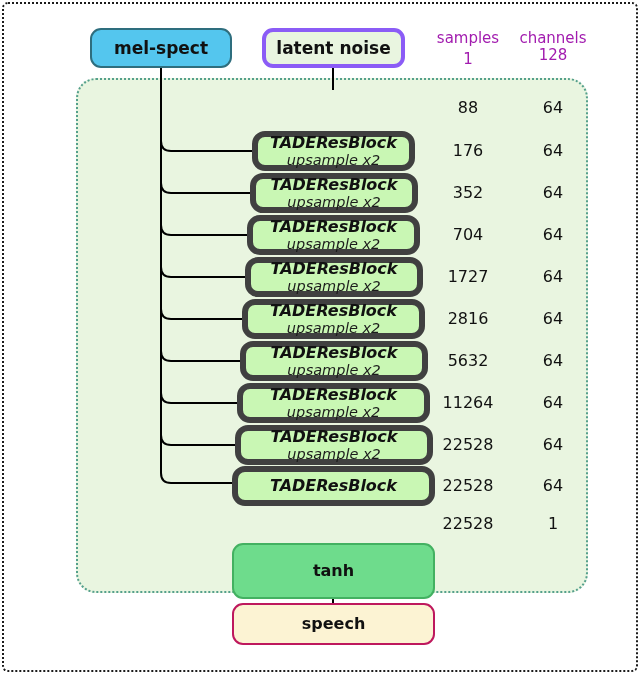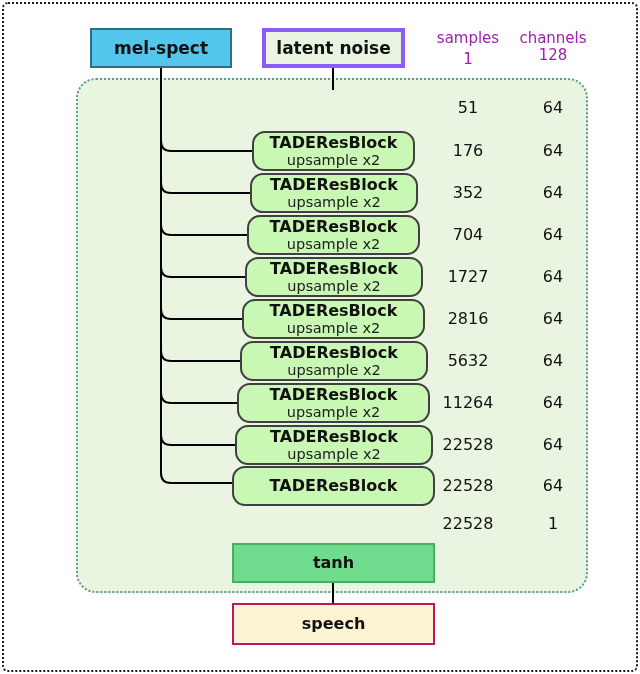--- a/index.html
+++ b/index.html
@@ -14,29 +14,29 @@
   }
   .container{
     position:absolute;left:76px;top:78px;width:512px;height:515px;
     background:#e9f5e0;border:2px dotted #55a08c;border-radius:20px;
     box-sizing:border-box;z-index:0;
   }
   svg.wires{position:absolute;left:0;top:0;z-index:1;pointer-events:none;}
   .box{
     position:absolute;box-sizing:border-box;z-index:2;
     display:flex;flex-direction:column;align-items:center;justify-content:center;
-    text-align:center;border-radius:0;
+    text-align:center;border-radius:11px;
   }
   .bt{font-weight:bold;font-size:16px;line-height:18px;white-space:nowrap;}
   .bs{font-size:14.5px;line-height:16px;white-space:nowrap;color:#1c1c1c;}
   .box.input-blue{background:#54c6ee;border:2px solid #2e6e7e;}
   .box.input-green{background:#e9f5e0;border:4px solid #8b5cf6;}
   .box.grey{background:#ebebe2;border:2px solid #286e7e;}
   .box.grey .bt.normal{font-weight:normal;font-size:15px;}
-  .box.trb{background:#c9f7b4;border:2px solid #404040;border-radius:13px;}
+  .box.trb{background:#c9f7b4;border:6px solid #404040;border-radius:13px;font-style:italic;}
   .box.tanh{background:#6edc8c;border:2px solid #43b161;}
   .box.speech{background:#fcf3d3;border:2px solid #be185d;}
   .box.input-blue .bt,.box.input-green .bt{font-size:17px;}
   .hdr{
     position:absolute;width:84px;text-align:center;font-size:15px;
     line-height:20px;color:#a21caf;z-index:2;
   }
   .val{
     position:absolute;width:84px;height:20px;line-height:20px;text-align:center;
     font-size:16px;color:#111;z-index:2;
@@ -111,29 +111,29 @@
   <div class="box trb" style="left:235px;top:425px;width:198px;height:40px">
     <div class="bt">TADEResBlock</div>
     <div class="bs">upsample x2</div>
   </div>
   <div class="box trb" style="left:232px;top:466px;width:203px;height:40px">
     <div class="bt">TADEResBlock</div>
     <div class="bs"></div>
   </div>
 
 
-  <div class="box tanh" style="left:232px;top:543px;width:203px;height:40px">
+  <div class="box tanh" style="left:232px;top:543px;width:203px;height:56px">
     <div class="bt">tanh</div>
   </div>
 
   <div class="box speech" style="left:232px;top:603px;width:203px;height:42px">
     <div class="bt">speech</div>
   </div>
 
-  <div class="val" style="left:426px;top:98px">51</div>
+  <div class="val" style="left:426px;top:98px">88</div>
   <div class="val" style="left:426px;top:141px">176</div>
   <div class="val" style="left:426px;top:183px">352</div>
   <div class="val" style="left:426px;top:225px">704</div>
   <div class="val" style="left:426px;top:267px">1727</div>
   <div class="val" style="left:426px;top:309px">2816</div>
   <div class="val" style="left:426px;top:351px">5632</div>
   <div class="val" style="left:426px;top:393px">11264</div>
   <div class="val" style="left:426px;top:435px">22528</div>
   <div class="val" style="left:426px;top:476px">22528</div>
   <div class="val" style="left:426px;top:514px">22528</div>

